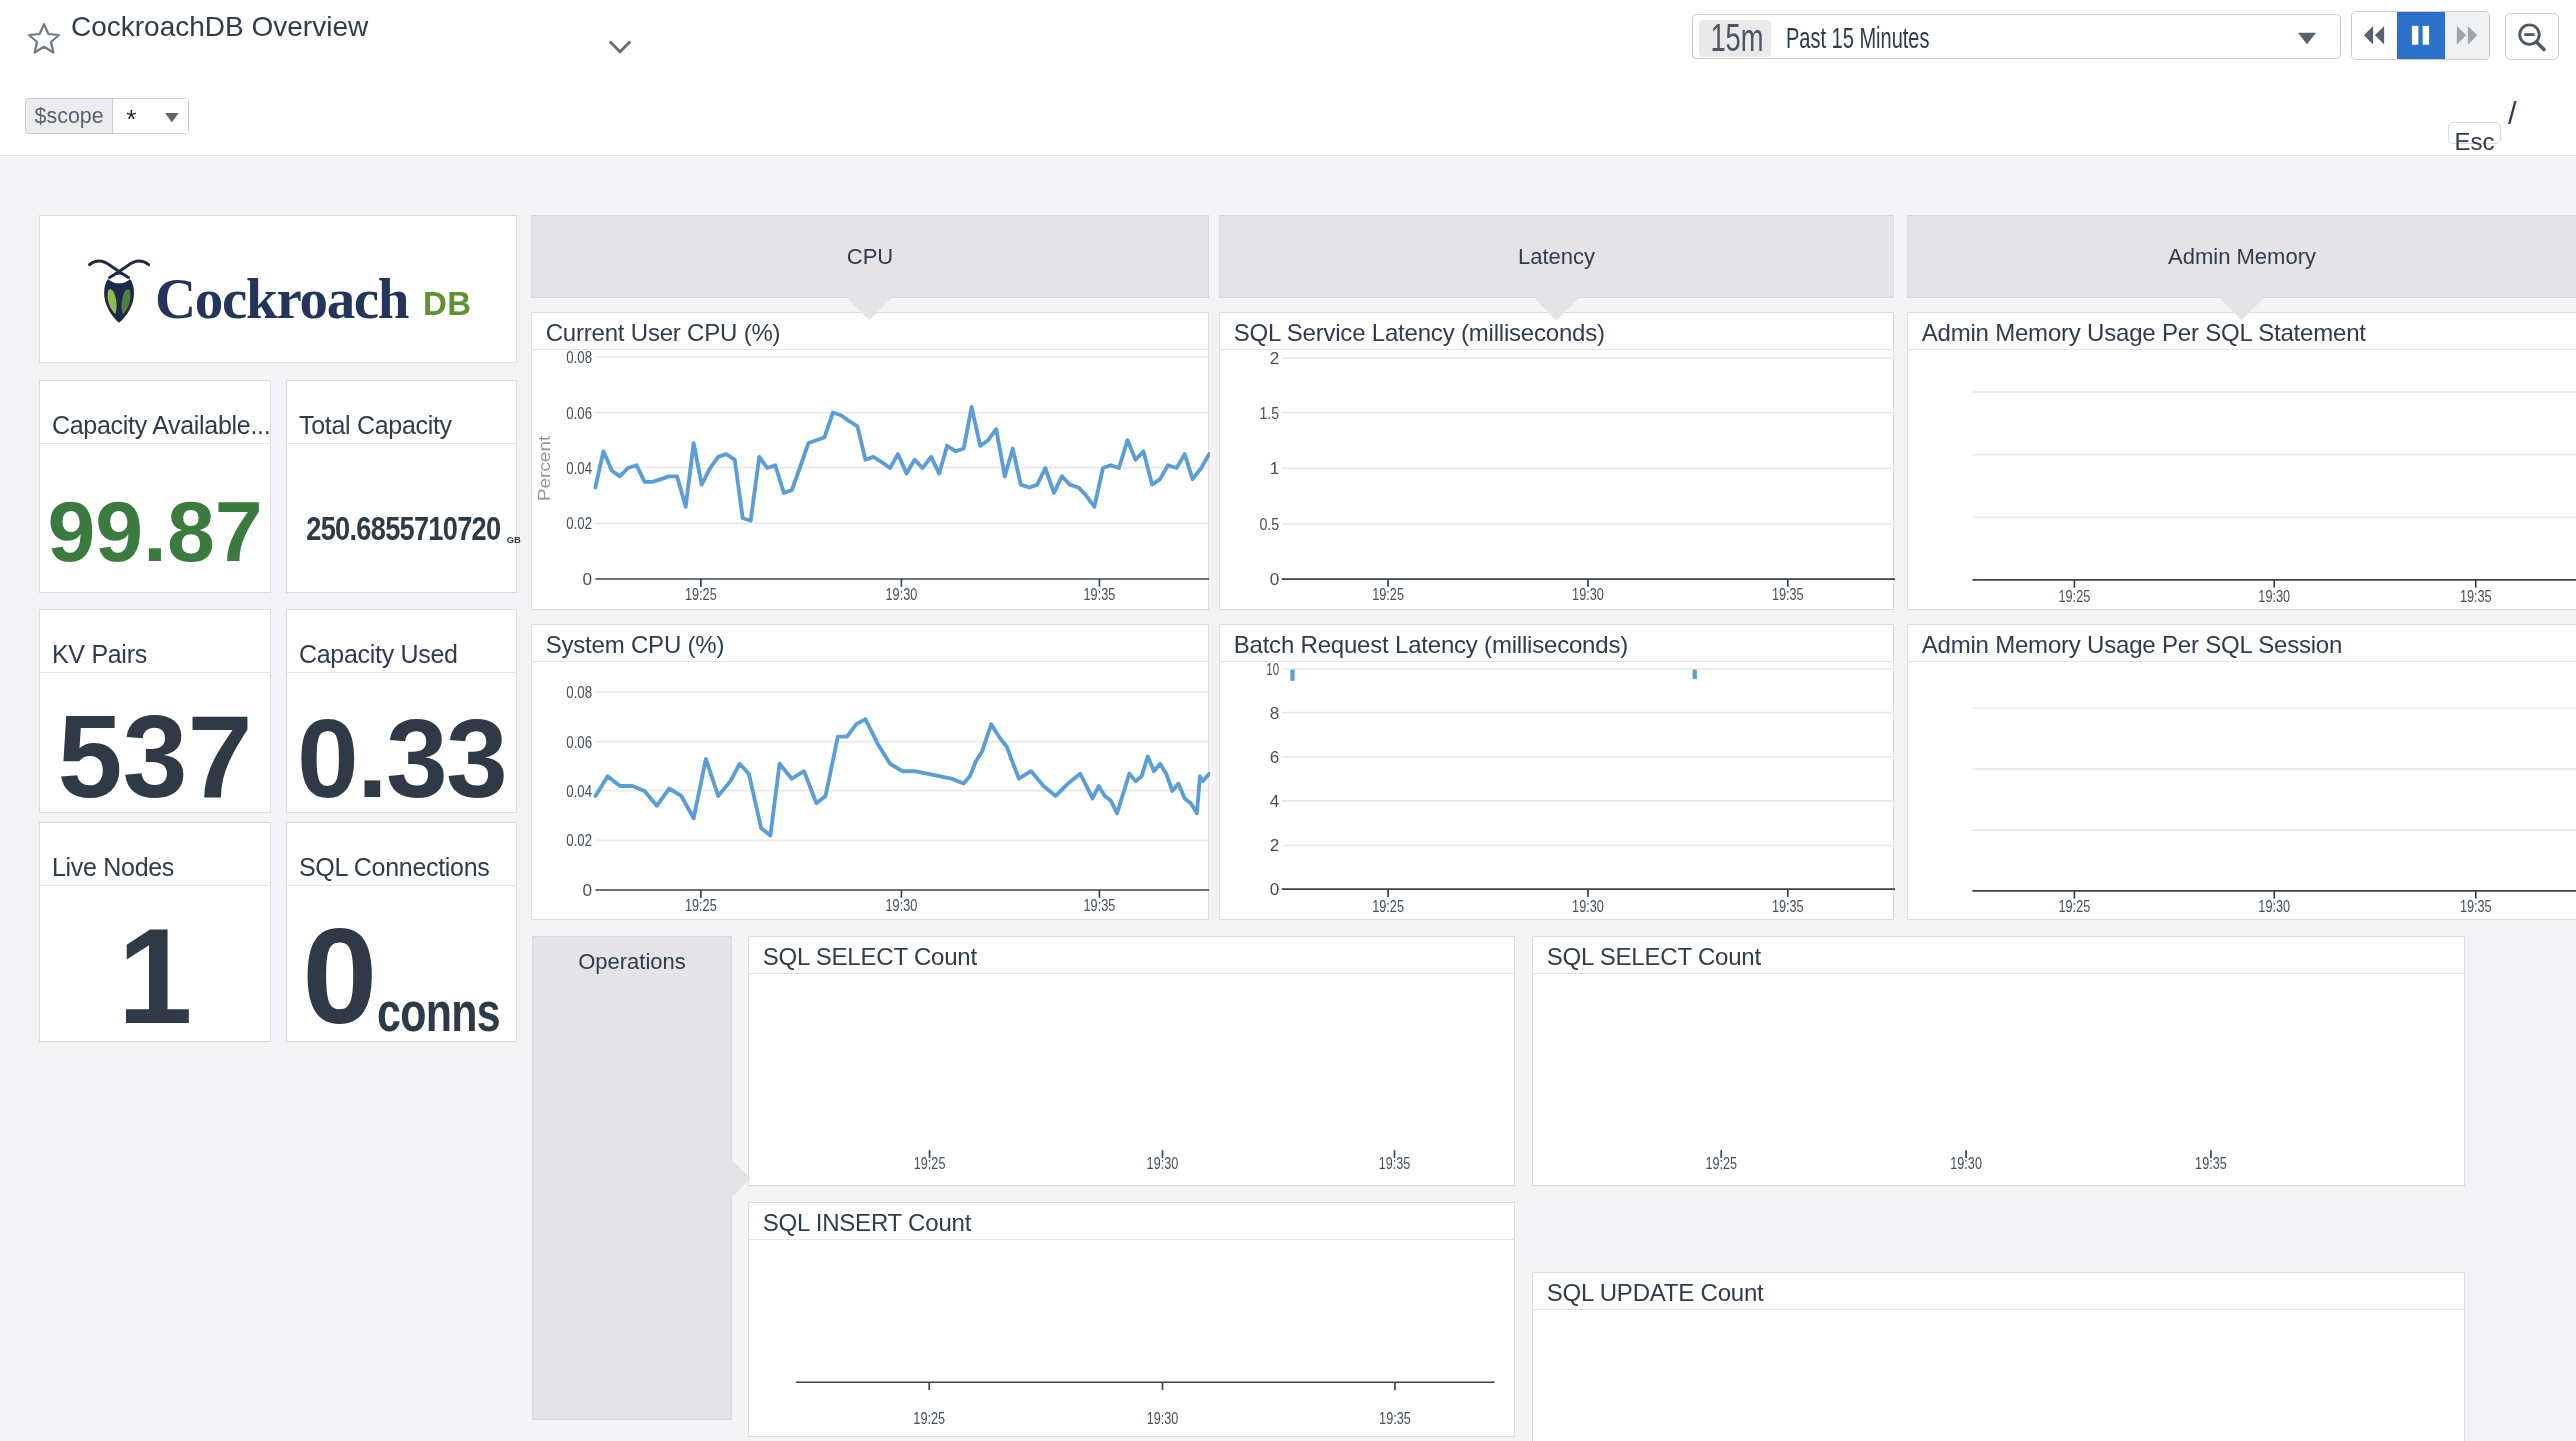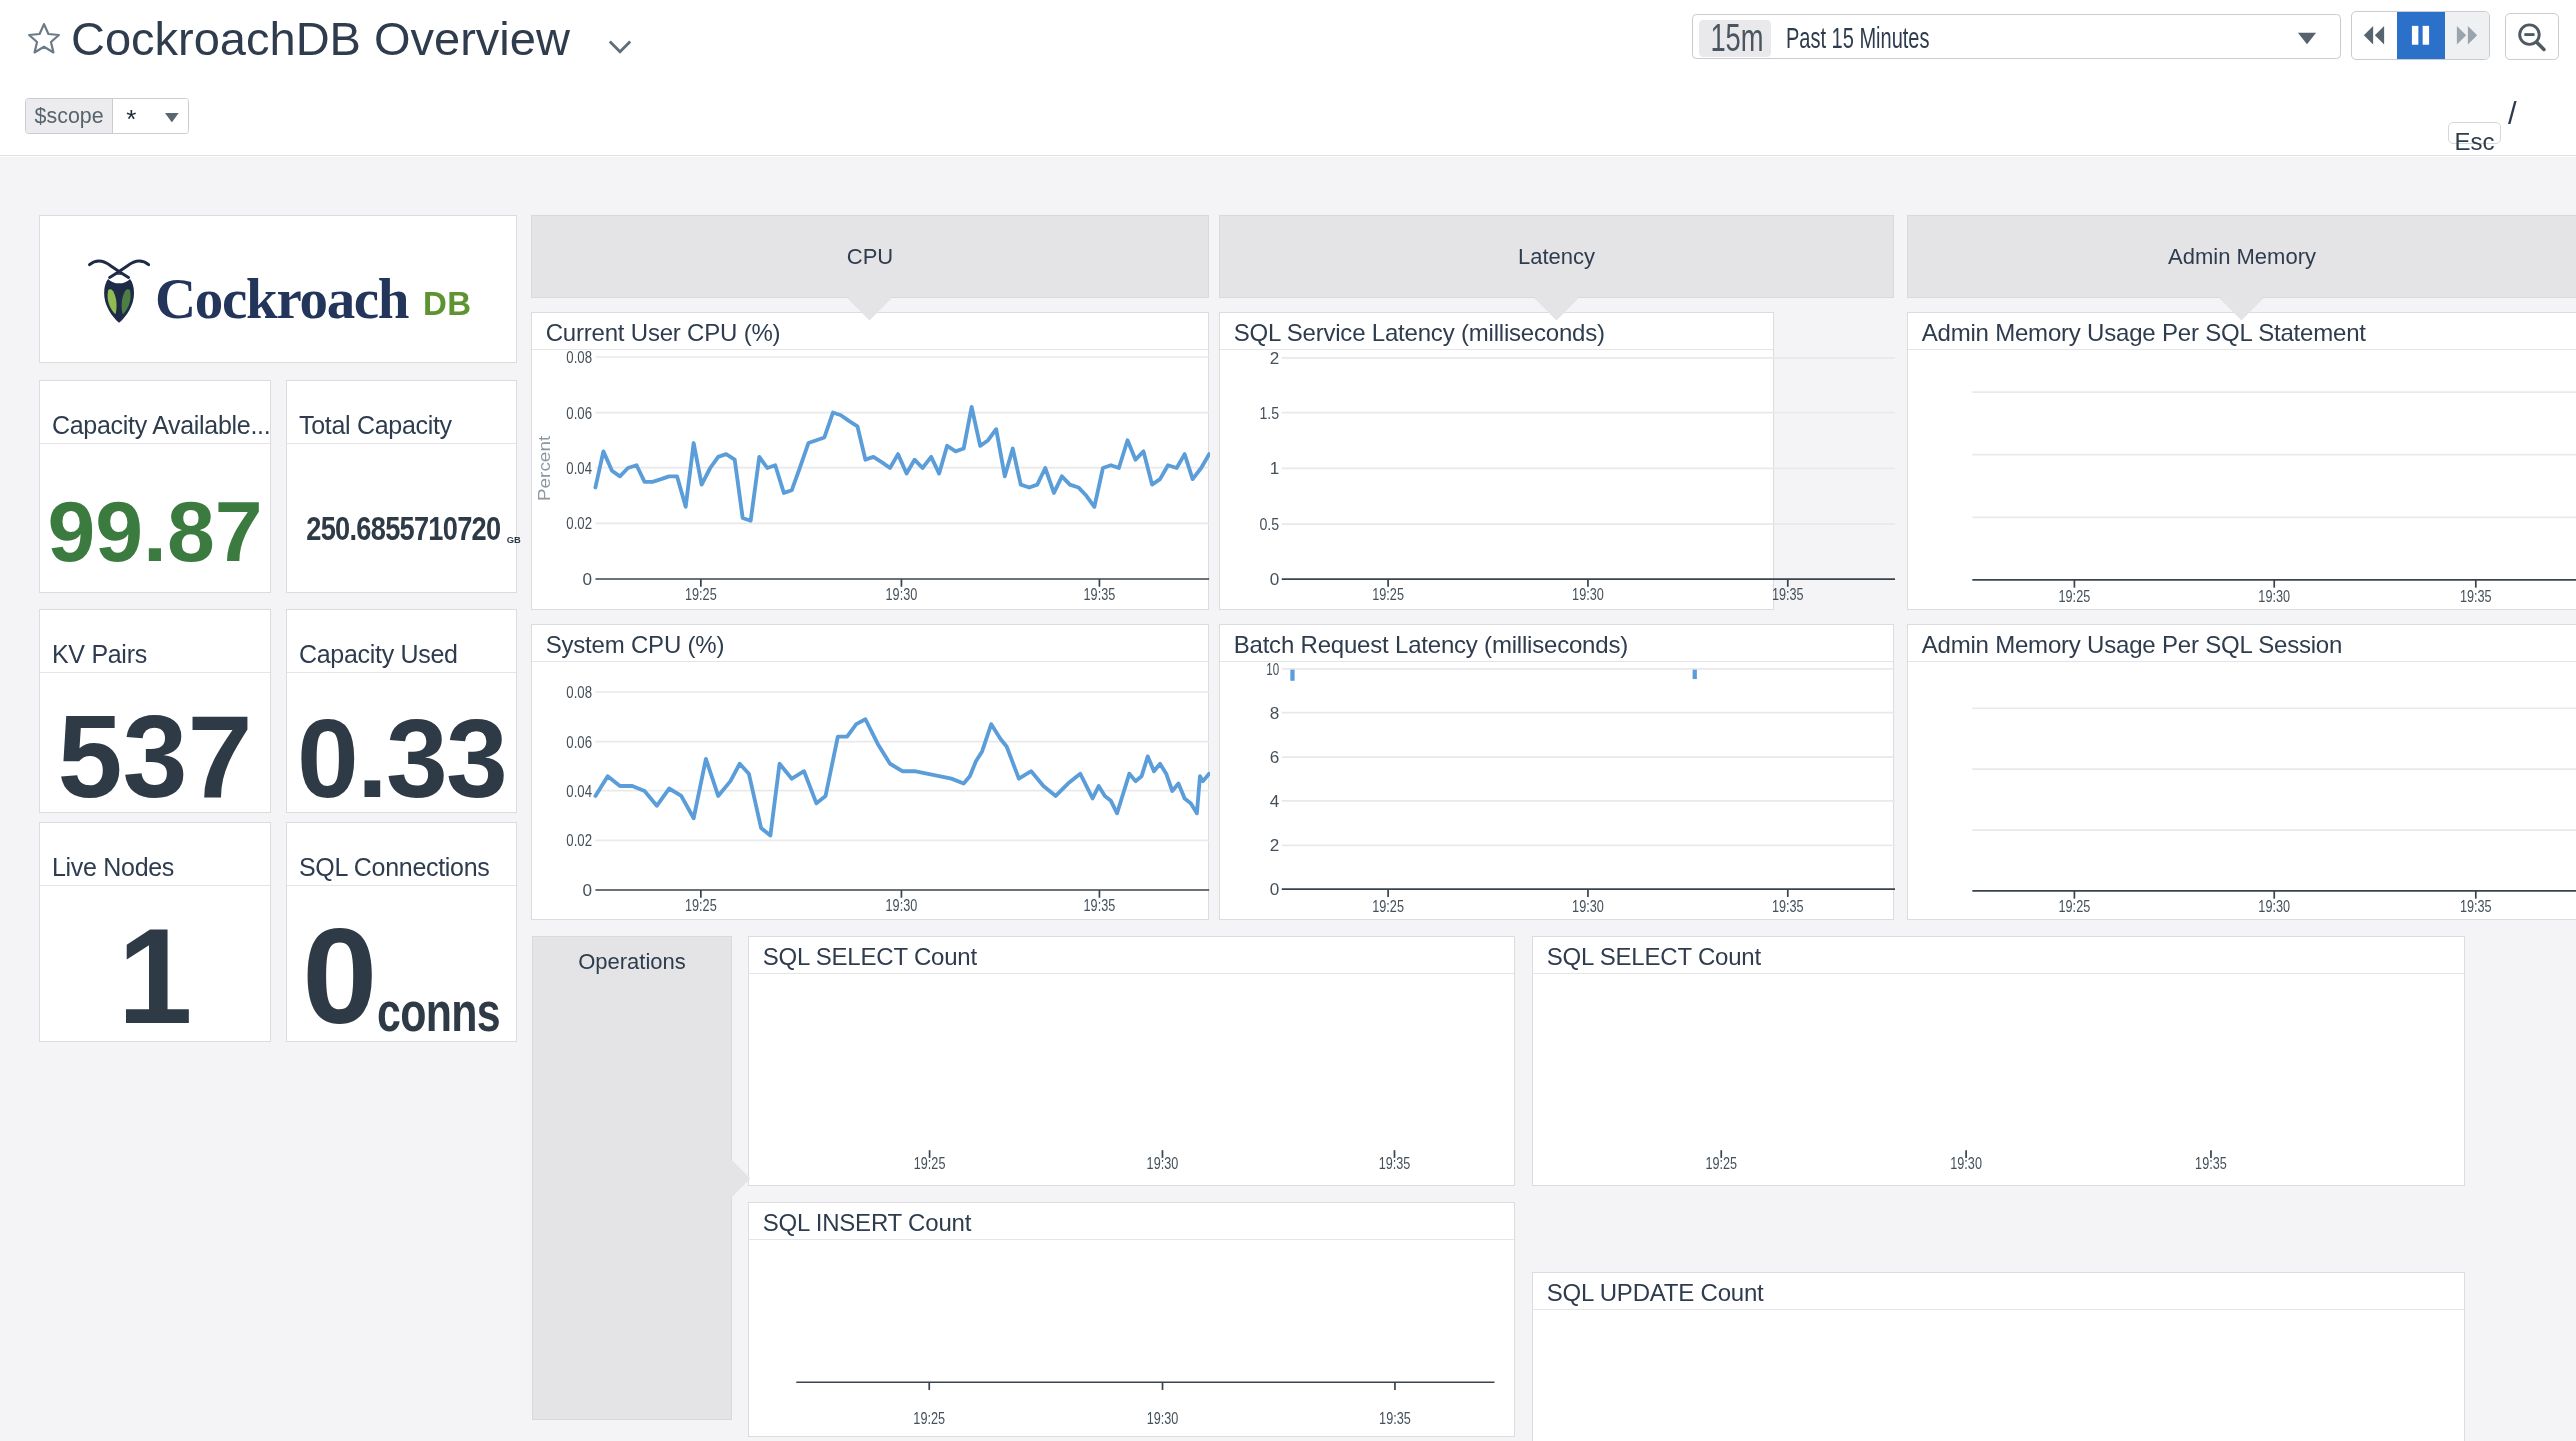--- a/index.html
+++ b/index.html
@@ -14,21 +14,21 @@
 .ghdr { position:absolute; height:83px; background:#e4e4e6; border:0.9px solid #d9d9db;
   color:#2e3c4e; font-size:22px; text-align:center; line-height:81px; z-index:3; }
 .notch { position:absolute; width:31px; height:31px; background:#e4e4e6;
   transform:rotate(45deg); z-index:4; }
 </style></head><body>
 
 <div style="position:absolute;left:0;top:0;width:2576px;height:156px;background:#fff;border-bottom:0.9px solid #e2e2e4;">
 <svg width="34" height="34" style="position:absolute;left:27;top:22" viewBox="0 0 40 40">
 <path d="M20 2.5 L25.2 14.1 L37.5 15.3 L28.2 23.5 L31.1 35.8 L20 29.2 L8.9 35.8 L11.8 23.5 L2.5 15.3 L14.8 14.1 Z" fill="none" stroke="#6b7a87" stroke-width="2.6" stroke-linejoin="round"></path>
     </svg>
-<div style="position:absolute;left:71px;top:11px;font-size:47px;color:#2e3c4e;">CockroachDB Overview</div>
+<div style="position:absolute;left:71px;top:11px;font-size:28px;color:#2e3c4e;">CockroachDB Overview</div>
 <svg width="26" height="17" style="position:absolute;left:607;top:39" viewBox="0 0 30 20">
       <path d="M3 3 L15 15 L27 3" fill="none" stroke="#5f6e7b" stroke-width="3.4"></path>
     </svg>
 <div style="position:absolute;left:1692px;top:13.7px;width:649px;height:45px;border:0.9px solid #c8cbcf;border-radius:4.3px;background:#fff;">
 <div style="position:absolute;left:6px;top:5.1px;width:72px;height:37px;background:#e9e9eb;border-radius:4.3px;text-align:center;line-height:36px;font-size:39px;color:#4a5560;"><span style="display:inline-block;transform:scaleX(0.7);">15m</span></div>
 <div style="position:absolute;left:93px;top:6.9px;font-size:29px;color:#2e3c4e;transform:scaleX(0.69);transform-origin:left center;">Past 15 Minutes</div>
 <svg width="20" height="13" style="position:absolute;right:23px;top:17px" viewBox="0 0 23 15">
         <path d="M1 1 L11.5 14 L22 1 Z" fill="#58626c"></path>
       </svg>
 </div>
@@ -197,21 +197,21 @@
       <line x1="74" y1="309" x2="790" y2="309" stroke="#39444e" stroke-width="2"></line>
       <line x1="197" y1="309" x2="197" y2="318" stroke="#39444e" stroke-width="2"></line>
       <line x1="431" y1="309" x2="431" y2="318" stroke="#39444e" stroke-width="2"></line>
       <line x1="662" y1="309" x2="662" y2="318" stroke="#39444e" stroke-width="2"></line>
       <text x="197" y="334" text-anchor="middle" font-size="20" fill="#44505a" textLength="37" lengthAdjust="spacingAndGlyphs">19:25</text>
       <text x="431" y="334" text-anchor="middle" font-size="20" fill="#44505a" textLength="37" lengthAdjust="spacingAndGlyphs">19:30</text>
       <text x="662" y="334" text-anchor="middle" font-size="20" fill="#44505a" textLength="37" lengthAdjust="spacingAndGlyphs">19:35</text>
       <polyline points="693.0,927.3 707.3,904.2 721.6,915.7 736.0,915.7 750.3,921.5 764.6,938.8 778.9,918.6 793.2,927.3 807.6,953.3 821.9,884.0 836.2,927.3 850.5,910.0 861.3,889.7 872.0,901.3 886.3,964.8 897.1,973.5 907.8,889.7 922.1,907.1 936.4,898.4 950.8,935.9 961.5,927.3 975.8,858.0 986.6,858.0 997.3,843.5 1008.0,837.8 1022.4,866.6 1036.7,889.7 1051.0,898.4 1065.3,898.4 1079.6,901.3 1094.0,904.2 1108.3,907.1 1122.6,912.8 1129.8,904.2 1136.9,886.9 1144.1,875.3 1154.8,843.5 1165.6,860.9 1172.7,869.5 1187.0,907.1 1201.4,898.4 1215.7,915.7 1230.0,927.3 1244.3,912.8 1258.6,901.3 1273.0,930.2 1280.1,915.7 1287.3,927.3 1294.4,933.0 1301.6,947.5 1315.9,901.3 1323.1,910.0 1330.2,904.2 1337.4,881.1 1344.6,898.4 1351.7,889.7 1358.9,901.3 1366.0,921.5 1373.2,912.8 1380.4,930.2 1387.5,935.9 1394.7,947.5 1398.3,904.2 1401.8,910.0 1409.0,901.3" fill="none" stroke="#5b9dd9" stroke-width="4.5" stroke-linejoin="round" stroke-linecap="round" transform="translate(-619,-728)"></polyline>
     </svg>
   </div>
-<div class="widget" style="left:1219px;top:312px;width:555px;height:298px;">
+<div class="widget" style="left:1219px;top:312px;width:675px;height:298px;">
     <div class="wt">SQL Service Latency (milliseconds)</div>
     <svg width="675" height="298" style="position:absolute;left:0;top:0" viewBox="0 0 787 347">
       <line x1="72" y1="52" x2="787" y2="52" stroke="#e9e9eb" stroke-width="2"></line>
       <line x1="72" y1="116" x2="787" y2="116" stroke="#e9e9eb" stroke-width="2"></line>
       <line x1="72" y1="181" x2="787" y2="181" stroke="#e9e9eb" stroke-width="2"></line>
       <line x1="72" y1="246" x2="787" y2="246" stroke="#e9e9eb" stroke-width="2"></line>
       <text x="69" y="59" text-anchor="end" font-size="20" fill="#44505a">2</text>
       <text x="69" y="123" text-anchor="end" font-size="20" fill="#44505a" textLength="23" lengthAdjust="spacingAndGlyphs">1.5</text>
       <text x="69" y="188" text-anchor="end" font-size="20" fill="#44505a">1</text>
       <text x="69" y="253" text-anchor="end" font-size="20" fill="#44505a" textLength="23" lengthAdjust="spacingAndGlyphs">0.5</text>

